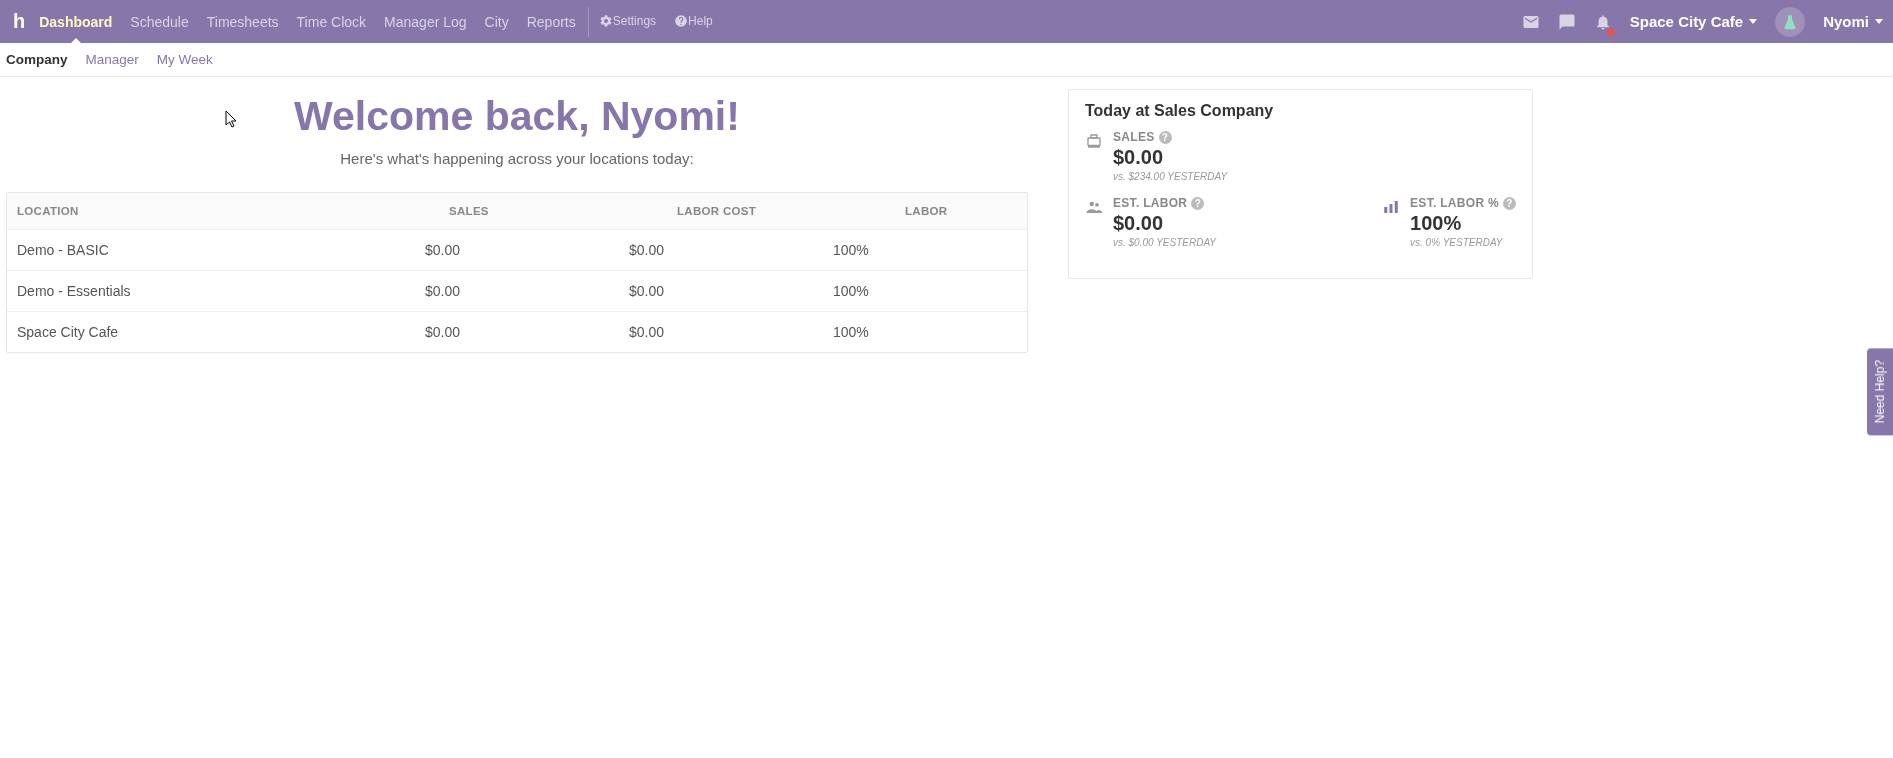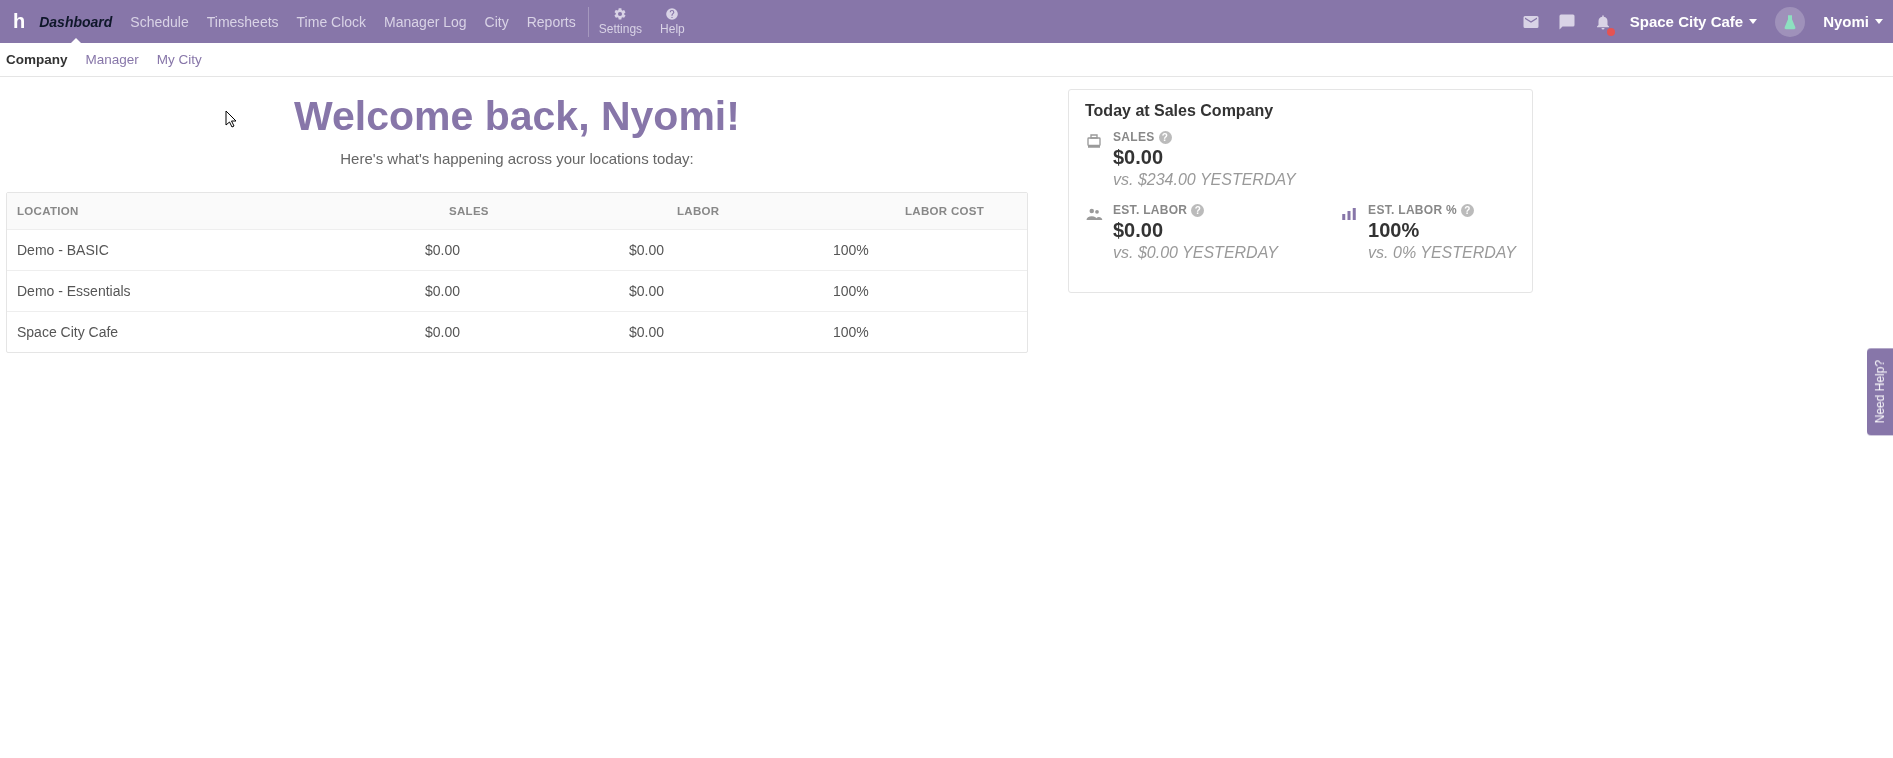--- a/index.html
+++ b/index.html
@@ -3,24 +3,24 @@
 <meta charset="utf-8">
 <style>
 * { margin: 0; padding: 0; box-sizing: border-box; }
 body { font-family: -apple-system, BlinkMacSystemFont, "Segoe UI", Helvetica, Arial, sans-serif; font-size: 14px; color: #333; background: #fff; }
 
 
 .topnav { background: #8776a9; height: 43px; display: flex; align-items: center; color: #fff; padding: 0 10px; }
 .logo { font-weight: 700; font-size: 20px; margin-right: 12px; margin-left: 3px; }
 .nav-items { display: flex; align-items: center; gap: 14px; height: 100%; }
 .nav-item { font-size: 14px; color: #d9d3e6; cursor: pointer; padding: 0 2px; height: 100%; display: flex; align-items: center; position: relative; }
-.nav-item.active { color: #0f172a; font-weight: 600; font-style: italic; }
+.nav-item.active { color: #fef9c3; font-weight: 600; }
 .nav-item.active::after { content:""; position:absolute; bottom:-1px; left:50%; transform:translateX(-50%); width:0; height:0; border-left:6px solid transparent; border-right:6px solid transparent; border-bottom:6px solid #fff; }
 .nav-divider { width:1px; height:30px; background:rgba(255,255,255,0.25); margin:0 10px; }
-.nav-stack { display:flex; flex-direction:column; align-items:center; font-size:12px; color:#d9d3e6; cursor:pointer; line-height:1.1; }
+.nav-stack { display:flex; flex-direction:row; align-items:center; font-size:12px; color:#d9d3e6; cursor:pointer; line-height:1.1; }
 .nav-stack svg { width:14px; height:14px; margin-bottom:2px; }
 .nav-spacer { flex:1; }
 .nav-right { display:flex; align-items:center; gap:18px; }
 .icon-btn { color:#d9d3e6; cursor:pointer; position:relative; }
 .icon-btn svg { width:18px; height:18px; display:block; }
 .notif-dot { position:absolute; bottom:-5px; right:-3px; width:8px; height:8px; background:#e55353; border-radius:50%; }
 .company-sel { color:#fff; font-weight:600; font-size:15px; display:flex; align-items:center; gap:6px; cursor:pointer; }
 .avatar { width:30px; height:30px; border-radius:50%; background:rgba(255,255,255,0.2); display:flex; align-items:center; justify-content:center; }
 .avatar svg { width:16px; height:16px; }
 .user-sel { color:#fff; font-weight:600; font-size:15px; display:flex; align-items:center; gap:6px; cursor:pointer; }
@@ -57,21 +57,21 @@
 
 .card { border:1px solid #e5e5e5; border-radius:3px; padding:12px 16px 16px; }
 .card-title { font-size:16px; font-weight:600; color:#333; margin-bottom:10px; }
 .metric-row { display:flex; gap:40px; margin-bottom:14px; }
 .metric { display:flex; gap:10px; }
 .metric-icon { margin-top:2px; color:#9a9a9a; }
 .metric-icon svg { width:18px; height:18px; }
 .metric-body .label { font-size:12px; font-weight:700; color:#888; letter-spacing:0.3px; display:flex; align-items:center; gap:4px; }
 .metric-body .label .help { width:13px; height:13px; border-radius:50%; background:#bbb; color:#fff; font-size:10px; display:inline-flex; align-items:center; justify-content:center; cursor:pointer; }
 .metric-body .value { font-size:20px; font-weight:700; color:#333; margin-top:2px; }
-.metric-body .sub { font-size:16px; font-style:italic; color:#999; margin-top:2px; }
+.metric-body .sub { font-size:10px; font-style:italic; color:#999; margin-top:2px; }
 
 
 .helptab { position:fixed; right:0; top:348px; background:#8776a9; color:#fff; writing-mode:vertical-rl; transform:rotate(180deg); padding:12px 6px; font-size:12px; border-radius:0 4px 4px 0; cursor:pointer; }
 
 .caret-down { display:inline-block; width:0; height:0; border-left:4px solid transparent; border-right:4px solid transparent; border-top:5px solid currentColor; }
 
 .cursor { position:fixed; left:225px; top:110px; width:14px; height:18px; pointer-events:none; z-index:9999; }
 </style>
 </head>
 <body>
@@ -132,35 +132,35 @@
     <div class="user-sel">
       <span>Nyomi</span>
       <span class="caret-down"></span>
     </div>
   </div>
 </div>
 
 <div class="subnav">
   <div class="subnav-item active">Company</div>
   <div class="subnav-item">Manager</div>
-  <div class="subnav-item">My City</div>
+  <div class="subnav-item">My Week</div>
 </div>
 
 <div class="main">
   <div class="left">
     <div class="welcome">
       <h1>Welcome back, Nyomi!</h1>
       <p>Here's what's happening across your locations today:</p>
     </div>
     <div class="table">
       <div class="thead">
         <div class="th col-loc">LOCATION</div>
         <div class="th col-sales">SALES</div>
+        <div class="th col-cost">LABOR COST</div>
         <div class="th col-labor">LABOR</div>
-        <div class="th col-cost">LABOR COST</div>
       </div>
       <div class="trow">
         <div class="td col-loc link">Demo - BASIC</div>
         <div class="td col-sales">$0.00</div>
         <div class="td col-labor">$0.00</div>
         <div class="td col-cost">100%</div>
       </div>
       <div class="trow">
         <div class="td col-loc link">Demo - Essentials</div>
         <div class="td col-sales">$0.00</div>

